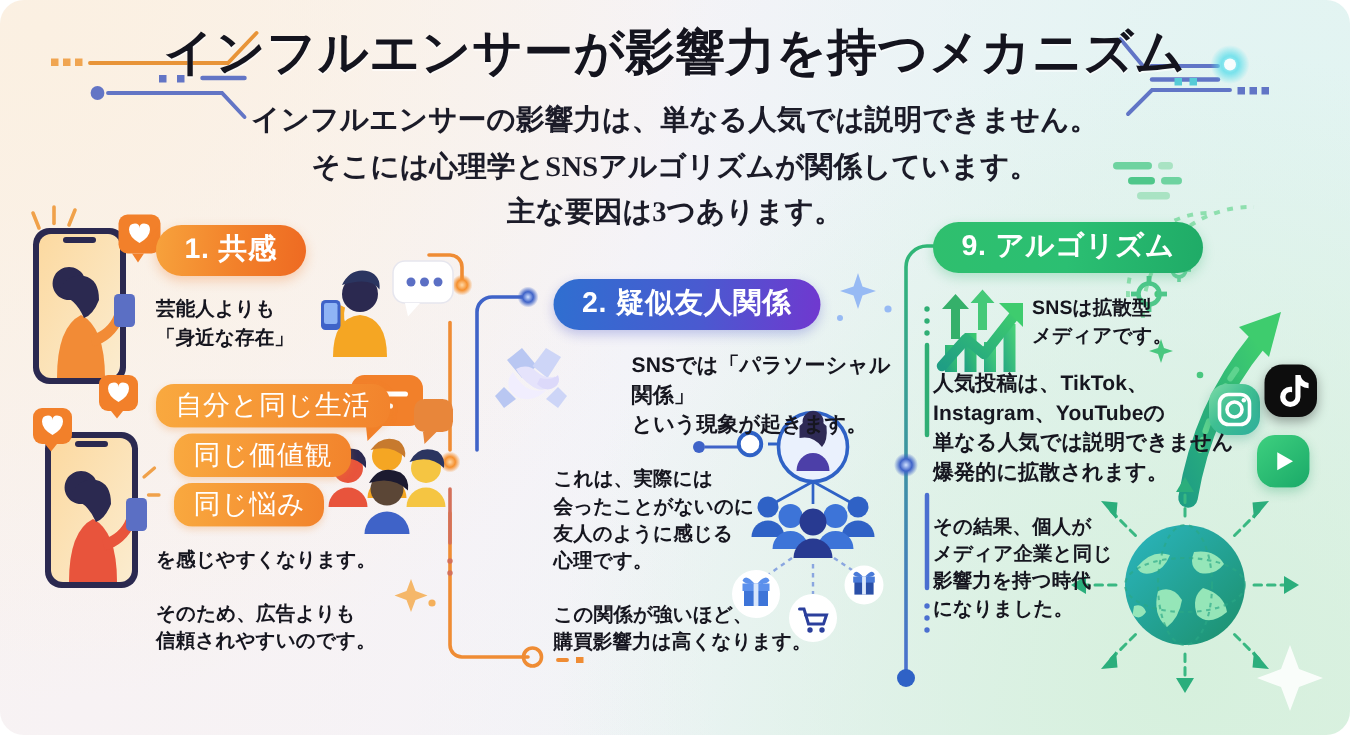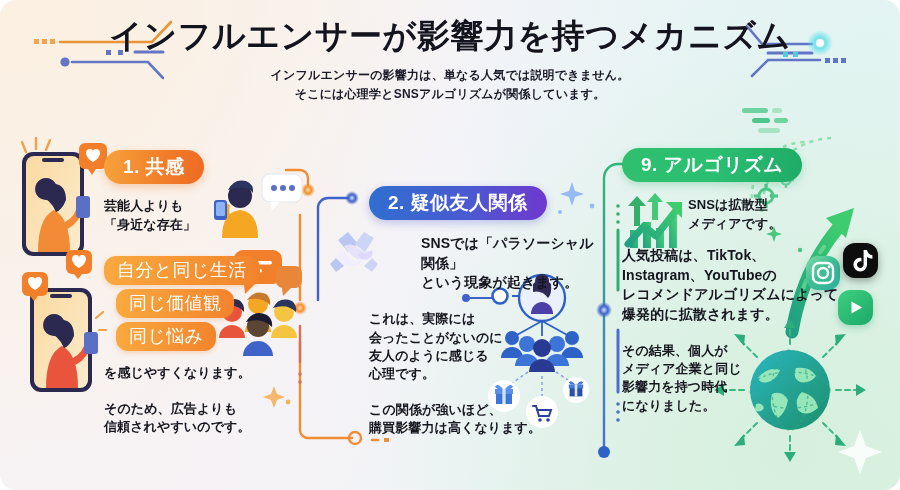--- a/index.html
+++ b/index.html
@@ -18,29 +18,29 @@
       radial-gradient(circle at 88% 92%, #d6f0dd 0%, rgba(214,240,221,0) 46%),
       radial-gradient(circle at 96% 12%, #e2f4f2 0%, rgba(226,244,242,0) 44%),
       radial-gradient(circle at 3% 4%, #fbf0e2 0%, rgba(251,240,226,0) 45%),
       radial-gradient(circle at 6% 96%, #f7f2f4 0%, rgba(247,242,244,0) 45%),
       linear-gradient(118deg, #fbf1e6 0%, #f8f3f1 24%, #f4f3f8 44%, #eef4f7 62%, #e6f3f1 78%, #dff2e4 100%);
   }
   .layer { position: absolute; inset: 0; pointer-events: none; }
   svg.layer { width: 900px; height: 490px; }
 
   
-  .hdr { position: absolute; left: 0; top: 18px; width: 900px; text-align: center; z-index: 6; }
+  .hdr { position: absolute; left: 0; top: 18px; width: 900px; text-align: center; z-index: 6; font-family: Liberation Serif, serif; }
   .title {
     font-size: 33px; font-weight: 700; letter-spacing: 0.5px;
     color: #14141e; line-height: 1.12;
     text-shadow: 0 1px 0 rgba(255,255,255,.6);
   }
   .subwrap { margin-top: 11px; }
   .sub-line {
-    font-size: 12px; font-weight: 700; color: #1b1b28;
+    font-size: 19px; font-weight: 700; color: #1b1b28;
     line-height: 1.62; letter-spacing: .2px;
   }
 
   
   .col { position: absolute; z-index: 5; }
   #col1 { left: 104px; top: 150px; width: 205px; }
   #col2 { left: 330px; top: 186px; width: 235px; margin-left: 39px; }
   #col3 { left: 622px; top: 148px; width: 235px; }
 
   .badge {
@@ -452,20 +452,21 @@
       <circle cx="592" cy="206" r="2.4"></circle>
         <circle cx="560" cy="212" r="2"></circle>
     </g>
   </svg>
 
   <div class="hdr">
     <div class="title">インフルエンサーが影響力を持つメカニズム</div>
     <div class="subwrap">
       <div class="sub-line">インフルエンサーの影響力は、単なる人気では説明できません。</div>
       <div class="sub-line">そこには心理学とSNSアルゴリズムが関係しています。</div>
+      <div class="sub-line">主な要因は3つあります。</div>
     </div>
   </div>
 
   <div class="col" id="col1">
     <div class="badge badge-1">1. 共感</div>
     <div class="gap-m"></div>
     <div class="para">芸能人よりも
 「身近な存在」</div>
     <div class="gap-m"></div>
     <div class="gap-s"></div>
@@ -507,21 +508,21 @@
     <div class="badge badge-3">9. アルゴリズム</div>
     <div class="gap-m"></div>
     <div class="iconline">
       <div style="width:58px;flex:none"></div>
       <div class="para tx">SNSは拡散型
 メディアです。</div>
     </div>
     <div class="gap-m"></div>
     <div class="para small">人気投稿は、TikTok、
 Instagram、YouTubeの
-レコメンドアルゴリズムによって
+単なる人気では説明できません
 爆発的に拡散されます。</div>
     <div class="gap-l"></div>
     <div class="para">その結果、個人が
 メディア企業と同じ
 影響力を持つ時代
 になりました。</div>
   </div>
 
   <div class="sq" id="ig">
     <svg viewBox="0 0 34 34" aria-hidden="true">

